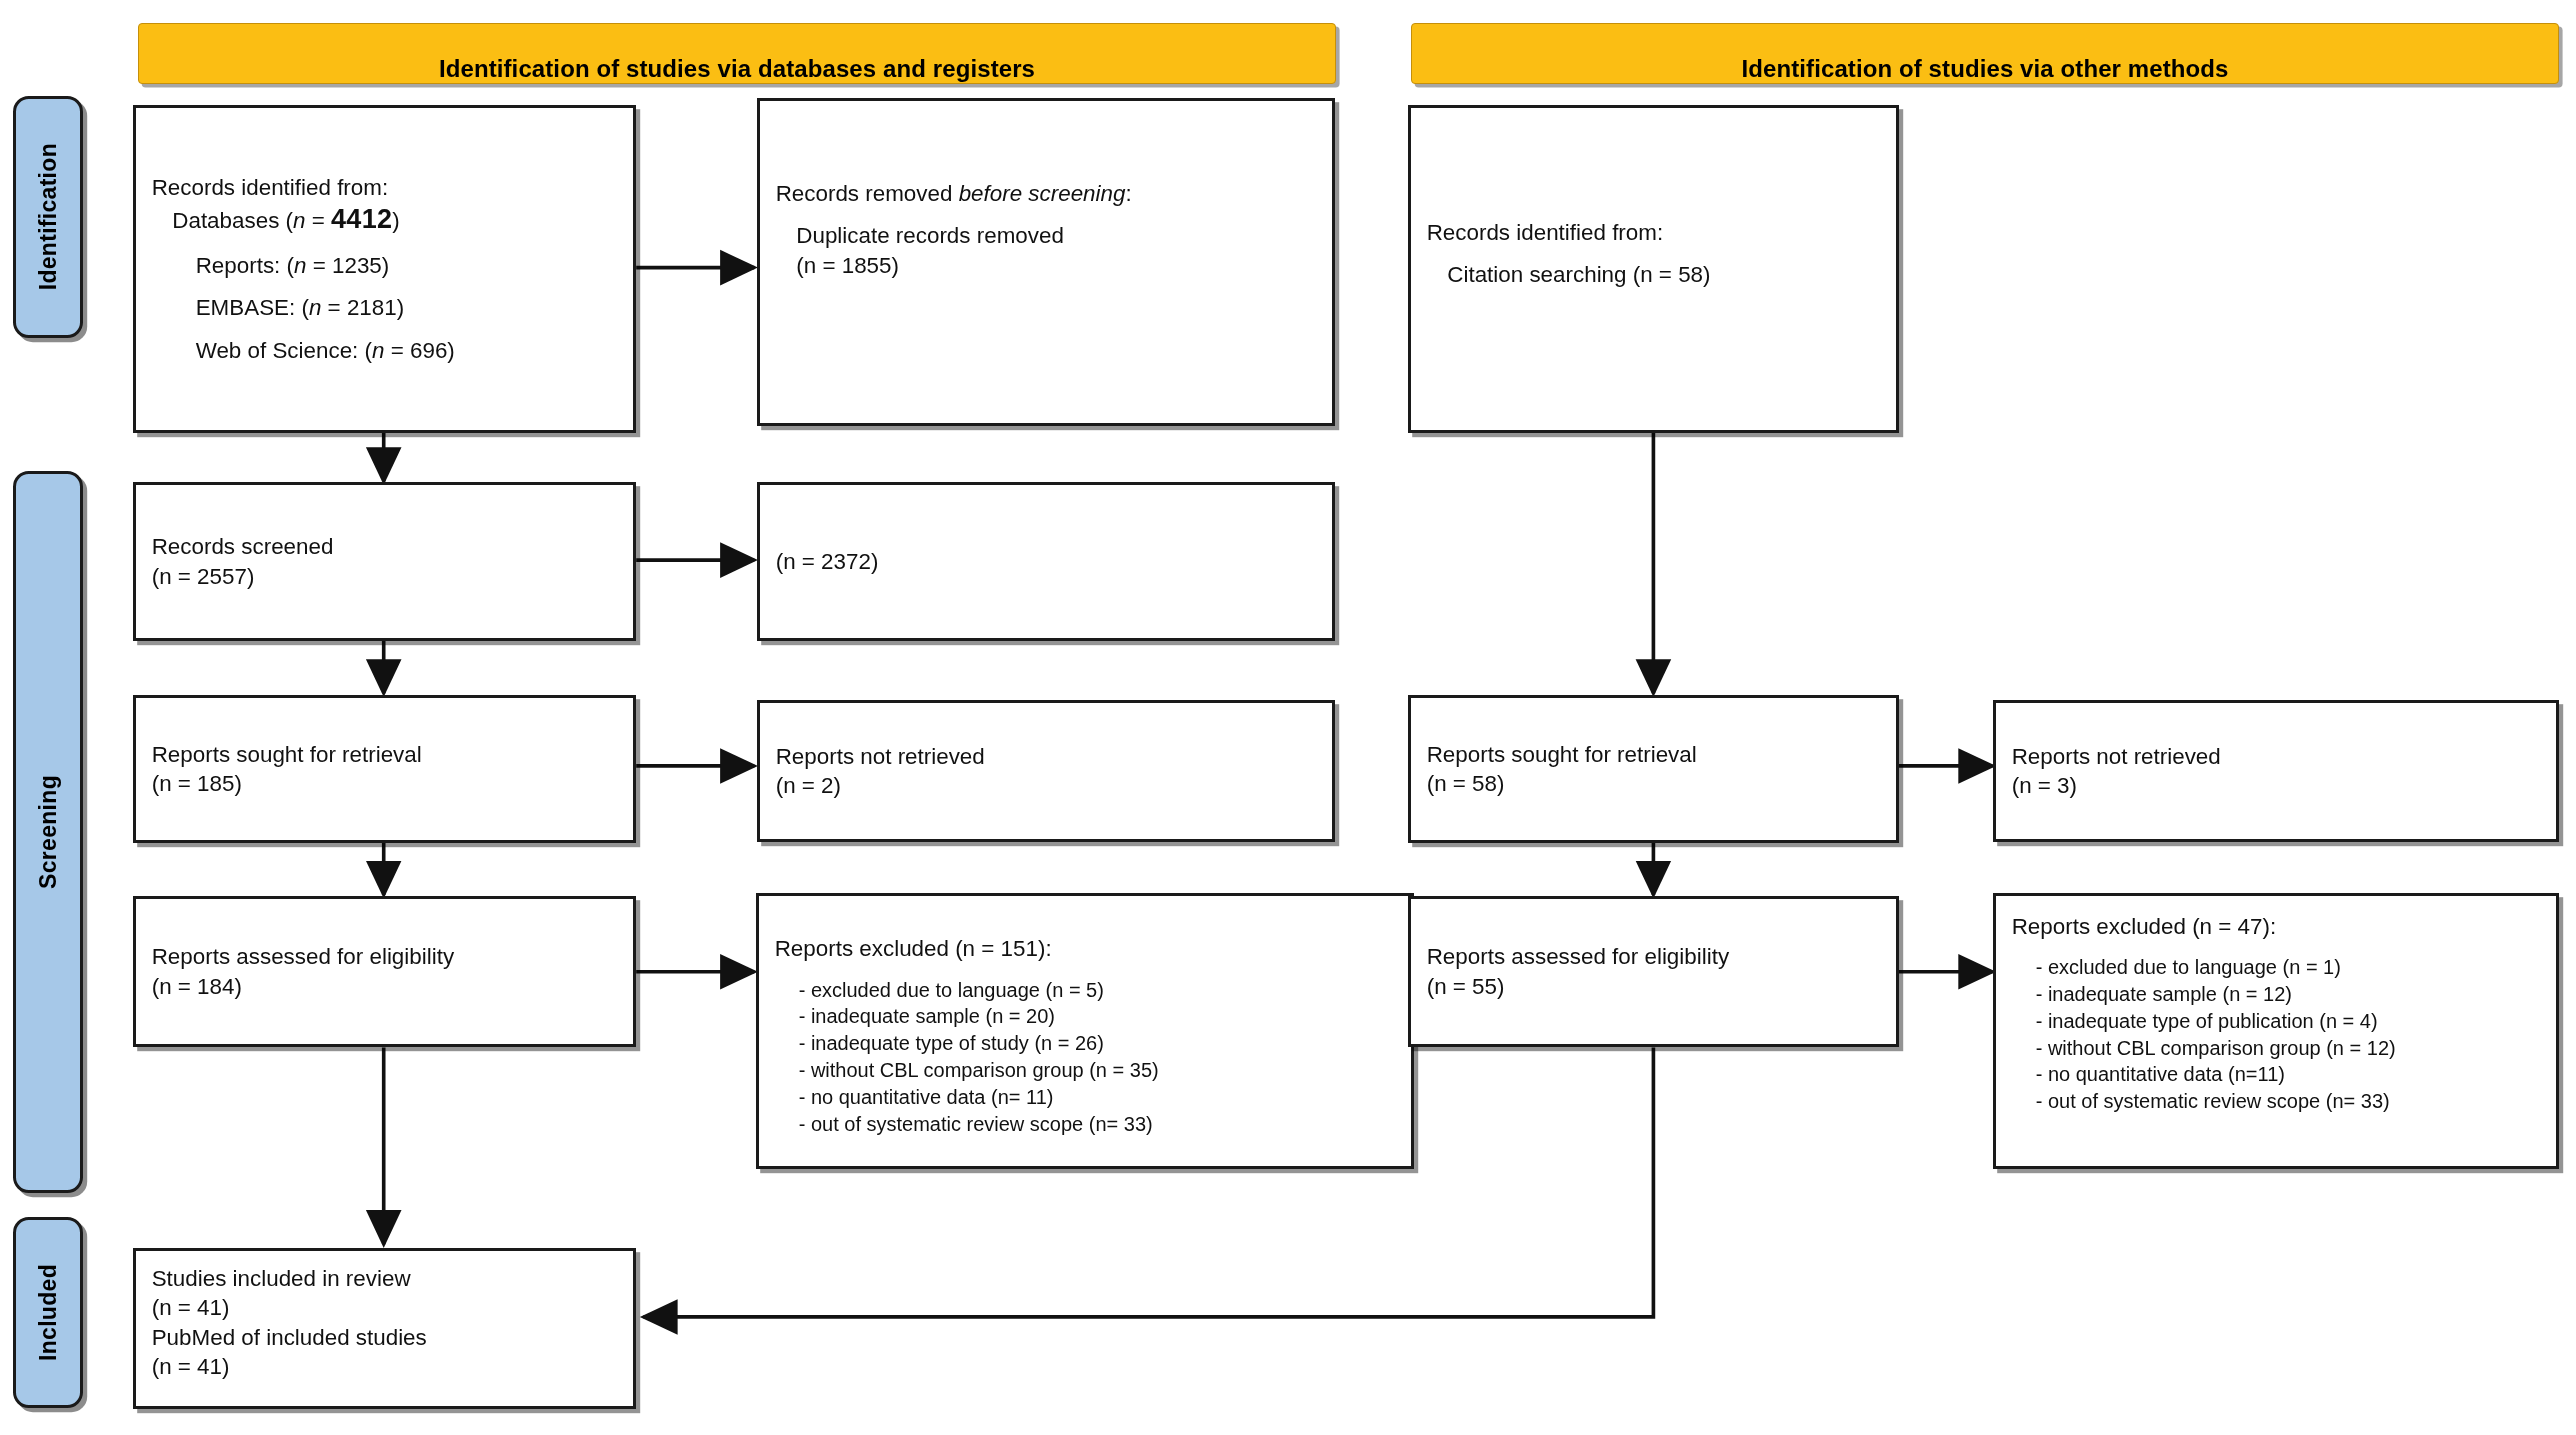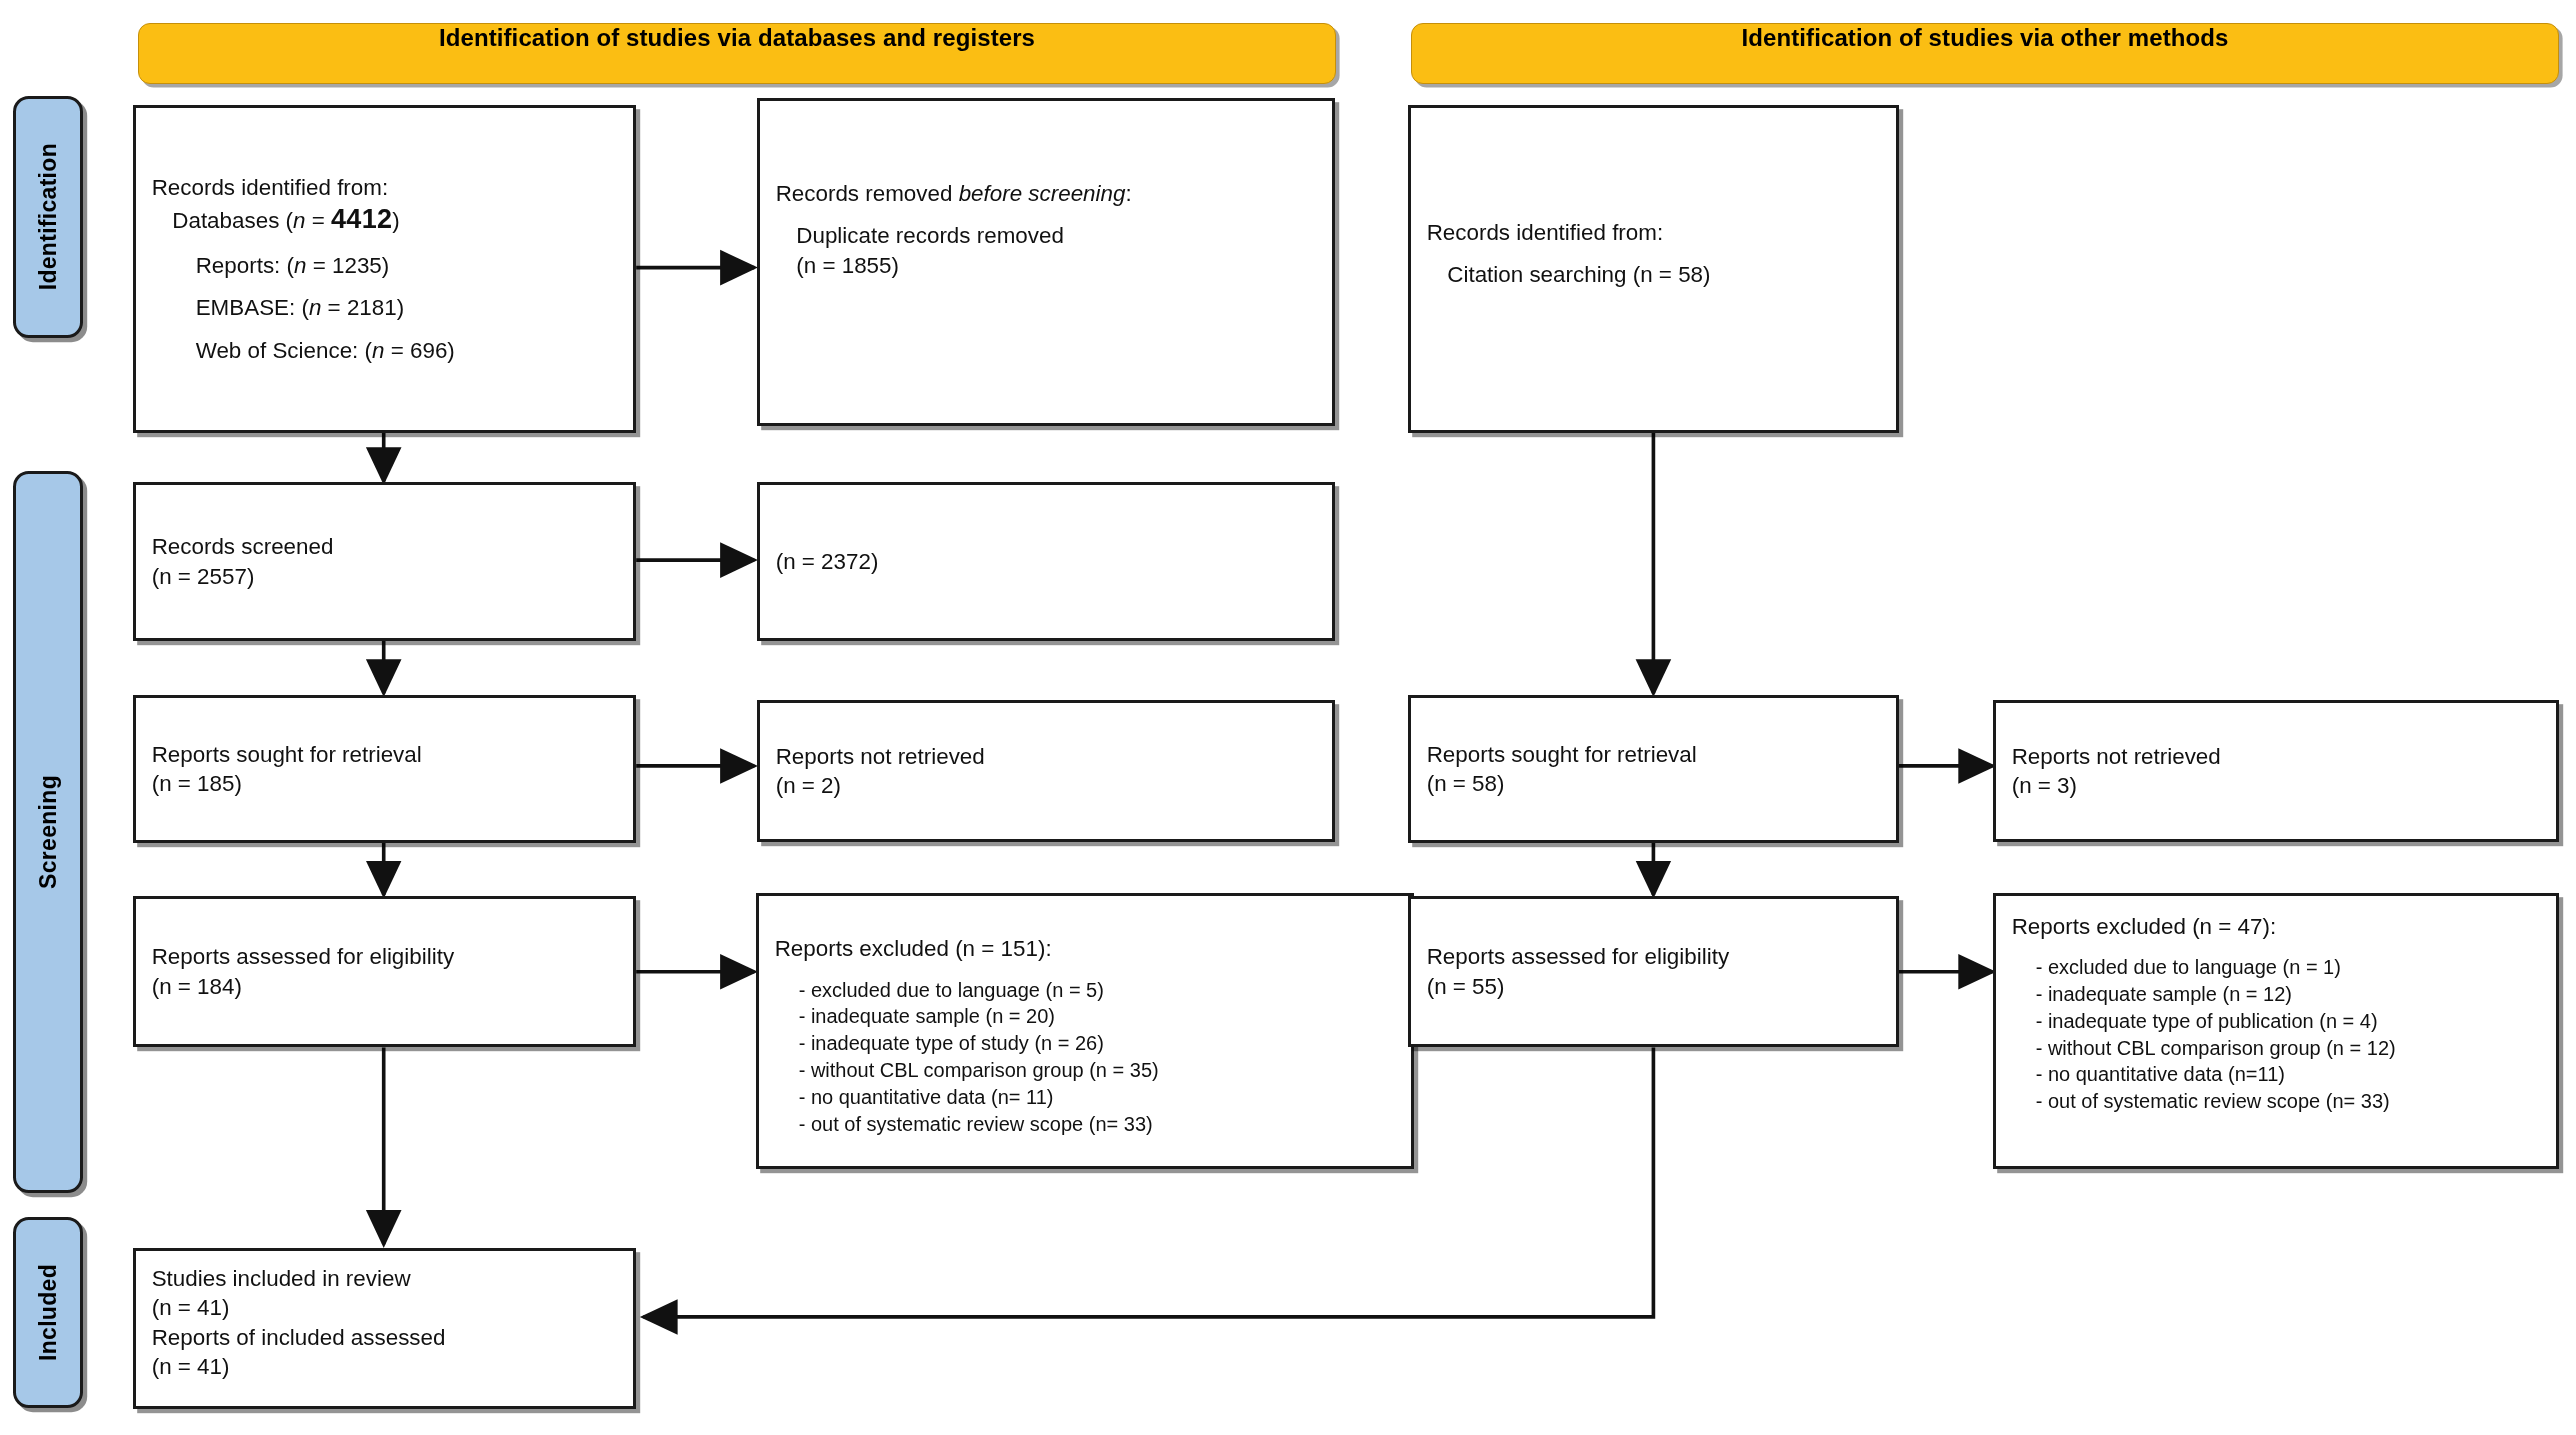--- a/index.html
+++ b/index.html
@@ -17,24 +17,24 @@
     height: 1435px;
     background: #ffffff;
     overflow: hidden;
   }
 
   
   .phase-bar {
     position: absolute;
     background: #FBBE13;
     border: 1.8px solid #C58F0A;
-    border-radius: 12px;
+    border-radius: 4px;
     box-shadow: 3.6px 3.6px 0 rgba(0,0,0,0.35);
     display: flex;
-    align-items: flex-start;
+    align-items: flex-end;
     justify-content: center;
     box-sizing: border-box;
   }
   .phase-bar .phase-label {
     font-size: 24px;
     font-weight: bold;
     color: #000000;
     letter-spacing: 0.1px;
     text-align: center;
   }
@@ -246,18 +246,18 @@
     <div class="line bullet">- inadequate sample (n = 12)</div>
     <div class="line bullet">- inadequate type of publication (n = 4)</div>
     <div class="line bullet">- without CBL comparison group (n = 12)</div>
     <div class="line bullet">- no quantitative data (n=11)</div>
     <div class="line bullet">- out of systematic review scope (n= 33)</div>
   </div>
 
   <div class="node" style="left:133px; top:1248px; width:503px; height:161px; justify-content:flex-start; padding-top:13.3px;">
     <div class="line">Studies included in review</div>
     <div class="line">(n = 41)</div>
-    <div class="line">Reports of included assessed</div>
+    <div class="line">PubMed of included studies</div>
     <div class="line">(n = 41)</div>
   </div>
 
 </div>
 
 
 </body></html>

